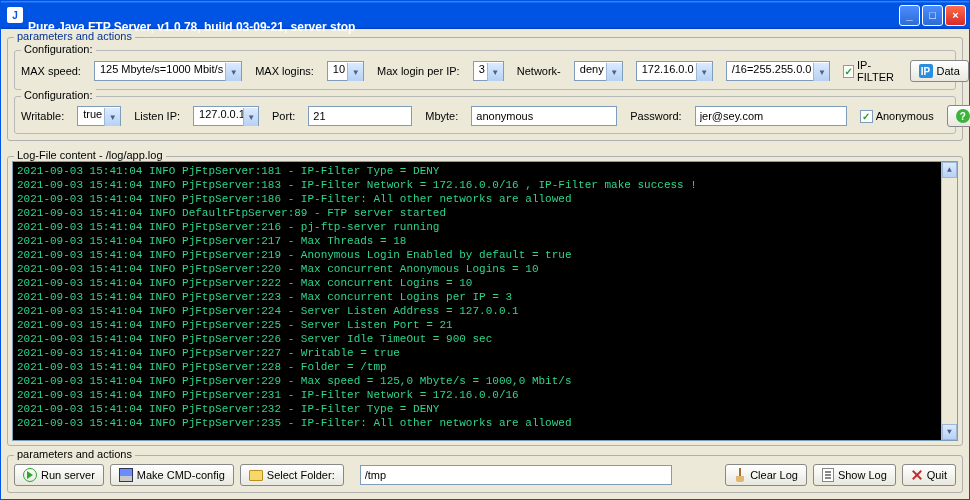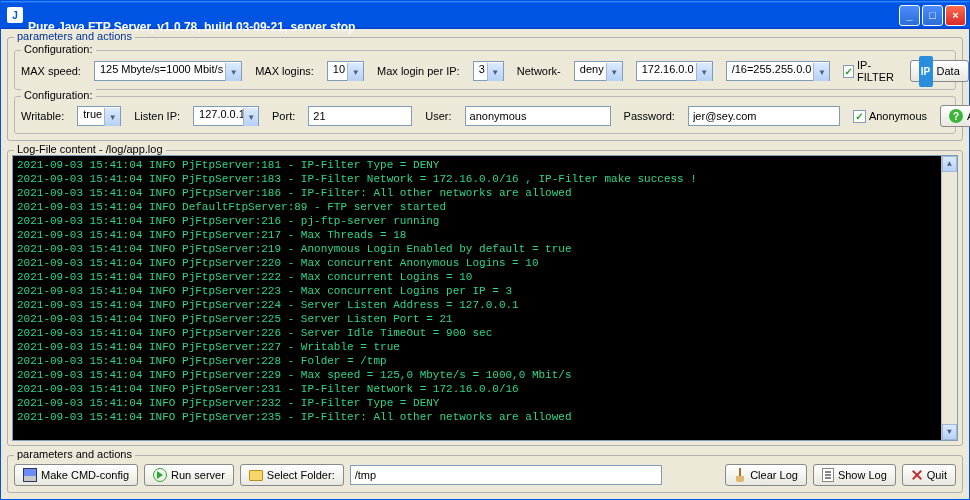--- a/index.html
+++ b/index.html
@@ -152,21 +152,21 @@
   background: linear-gradient(to bottom, #fff, #e8e8e0);
   padding: 0 8px;
   display: inline-flex;
   align-items: center;
   gap: 4px;
   cursor: pointer;
   font-size: 11px;
 }
 .icon-sq {
   width: 14px;
-  height: 31px;
+  height: 14px;
   display: inline-flex;
   align-items: center;
   justify-content: center;
   font-size: 10px;
   font-weight: bold;
   border-radius: 2px;
 }
 .icon-blue { background: #2a8edd; color: white; }
 .icon-green-circle {
   width: 14px;
@@ -178,21 +178,21 @@
   align-items: center;
   justify-content: center;
   font-size: 10px;
   font-weight: bold;
 }
 .log-area {
   border: 1px solid #b0b0b0;
   border-radius: 3px;
   padding: 4px;
   position: relative;
-  margin-top: 6px;
+  margin-top: 12px;
   flex: 1;
   display: flex;
   flex-direction: column;
 }
 .log-content {
   flex: 1;
   background: black;
   color: #2dd68a;
   font-family: "Courier New", monospace;
   font-size: 11px;
@@ -364,21 +364,21 @@
 
         <span class="lbl">Listen IP:</span>
         <div class="select" style="width:66px">
           <span class="select-val">127.0.0.1</span>
           <span class="select-arrow">▼</span>
         </div>
 
         <span class="lbl">Port:</span>
         <input class="input" style="width: 104px;" value="21">
 
-        <span class="lbl">User:</span>
+        <span class="lbl">Mbyte:</span>
         <input class="input" style="width: 146px;" value="anonymous">
 
         <span class="lbl">Password:</span>
         <input class="input" style="width: 160px;" value="jer@sey.com">
 
         <label class="chk">
           <span class="chkbox">✓</span>
           <span>Anonymous</span>
         </label>
 
@@ -419,34 +419,34 @@
               <div class="scroll-btn">▼</div>
             </div>
         </div>
       </div>
     </div>
 
     <div class="bottom-bar">
       <div class="fieldset-legend" style="color:#000">parameters and actions</div>
 
       <div class="btn">
-        <span class="disk-icon"></span>
-        <span>Make CMD-config</span>
-      </div>
-      <div class="btn">
         <span class="play-circle">
             <span class="play-icon"></span>
           </span>
         <span>Run server</span>
       </div>
       <div class="btn">
+        <span class="disk-icon"></span>
+        <span>Make CMD-config</span>
+      </div>
+      <div class="btn">
         <span class="folder-icon"></span>
         <span>Select Folder:</span>
       </div>
-      <input class="input" style="width: 312px;" value="/tmp">
+      <input class="input" style="width: 312px; margin-left: 10px;" value="/tmp">
 
       <div class="spacer"></div>
 
       <div class="btn">
         <span class="broom-icon"></span>
         <span>Clear Log</span>
       </div>
       <div class="btn">
         <span class="doc-icon"></span>
         <span>Show Log</span>

